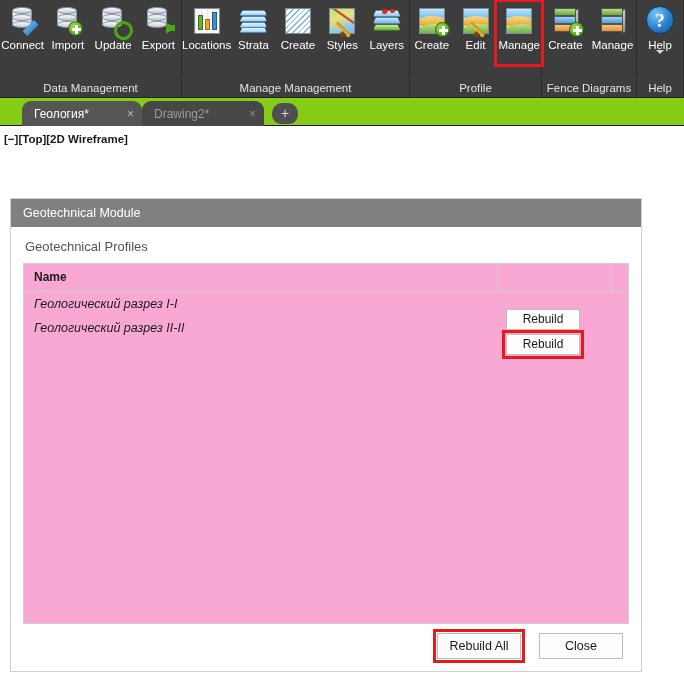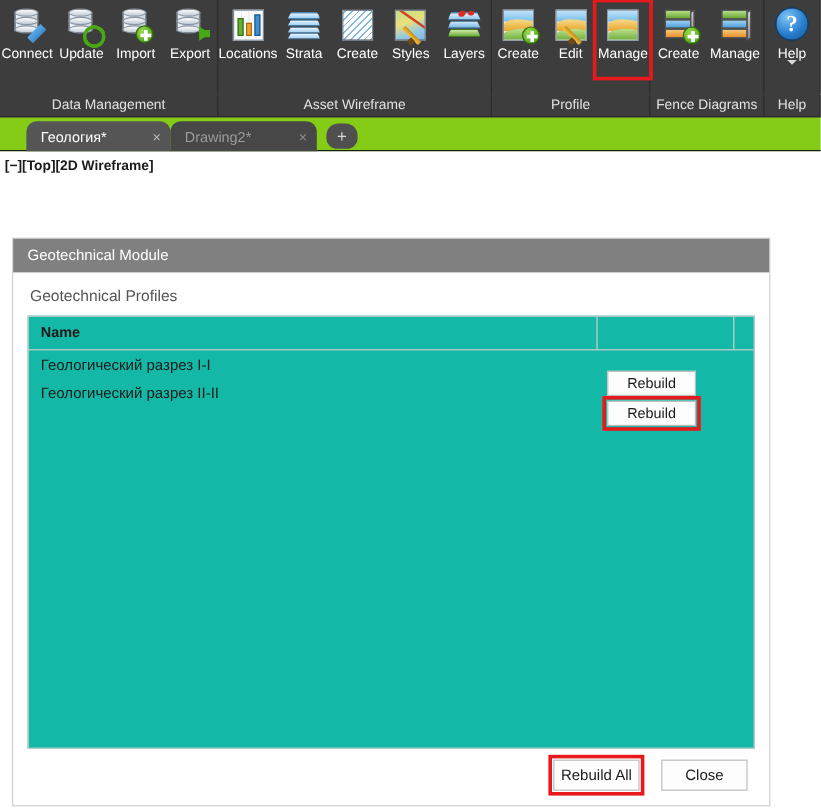--- a/index.html
+++ b/index.html
@@ -181,36 +181,36 @@
   .vp-label { position:absolute; left:4px; top:133px; font-size:11.5px;
               color:#1a1a1a; font-weight:bold; }
 
   
   .dialog { position:absolute; left:10px; top:198px; width:632px; height:474px;
             background:#ffffff; border:1px solid #cfcfcf; }
   .dlg-title { height:28px; background:#808080; color:#ffffff;
                font-size:12.5px; line-height:28px; padding-left:12px; }
   .dlg-section { position:absolute; left:14px; top:40px; font-size:13px; color:#555555; }
   .table-box { position:absolute; left:12px; top:64px; width:606px; height:361px;
-               border:1px solid #cfcfcf; background:#14b8a6; }
+               border:1px solid #cfcfcf; background:#f9a8d4; }
   .thead { display:flex; height:28px; border-bottom:1px solid #cfcfcf; }
   .th { font-size:12px; font-weight:bold; color:#1a1a1a; line-height:27px;
         padding-left:10px; border-right:1px solid #cfcfcf; position:relative; }
   .th.c1 { width:474px; }
   .th.c2 { width:114px; }
   .th.c3 { width:16px; border-right:none; }
   .trow { height:21px; display:flex; align-items:center; position:relative; }
-  .cell-name { width:474px; padding-left:10px; font-size:12.5px; color:#1a1a1a; }
+  .cell-name { width:474px; padding-left:10px; font-size:12.5px; color:#1a1a1a;font-style:italic; }
   .rebuild-wrap { position:absolute; left:482px;margin-top:32px; }
   .rebuild-btn { width:74px; height:21px; background:#fdfdfd; border:1px solid #bdbdbd;
                  font-size:12px; color:#1a1a1a; text-align:center; line-height:19px;
                  cursor:default; }
   .dlg-foot { position:absolute; left:0; right:0; bottom:10px; height:30px;
               display:flex; justify-content:flex-end; align-items:center; padding-right:14px; gap:10px; }
-  .foot-btn { width:72px; height:26px; background:#fdfdfd; border:1px solid #bdbdbd;
+  .foot-btn { width:84px; height:26px; background:#fdfdfd; border:1px solid #bdbdbd;
               font-size:12.5px; color:#1a1a1a; text-align:center; line-height:24px; cursor:default; }
   .rw-hl { padding:4px; outline:3px solid #e8191c; outline-offset:-3px; }
 </style>
 </head>
 <body>
 
 <div class="ribbon">
   <div class="ribbon-groups">
       <div class="rgroup" style="width: 182px;">
         <div style="display: flex; justify-content: center; align-items: flex-start; width: 100%; height: 78px; padding-top: 2px;">
@@ -226,36 +226,36 @@
             </div>
             <span class="lbl">Connect</span>
           </div>
           <div class="rbtn">
             <div class="ico">
               <div class="db">
                 <div class="body"></div>
                 <div class="disc d3"></div>
                 <div class="disc d2"></div>
                 <div class="disc d1"></div>
-                <div class="refresh-g"></div>
-              </div>
-            </div>
-            <span class="lbl">Update</span>
+                <div class="badge plus"></div>
+              </div>
+            </div>
+            <span class="lbl">Import</span>
           </div>
           <div class="rbtn">
             <div class="ico">
               <div class="db">
                 <div class="body"></div>
                 <div class="disc d3"></div>
                 <div class="disc d2"></div>
                 <div class="disc d1"></div>
-                <div class="badge plus"></div>
-              </div>
-            </div>
-            <span class="lbl">Import</span>
+                <div class="refresh-g"></div>
+              </div>
+            </div>
+            <span class="lbl">Update</span>
           </div>
           <div class="rbtn">
             <div class="ico">
               <div class="db">
                 <div class="body"></div>
                 <div class="disc d3"></div>
                 <div class="disc d2"></div>
                 <div class="disc d1"></div>
                 <div class="arrow-g"></div>
               </div>
@@ -389,21 +389,21 @@
               <div class="help-circle">?</div>
             </div>
             <span class="lbl">Help</span>
             <div class="help-caret"></div>
           </div>
         </div>
       </div>
     </div>
   <div>
       <div class="rgroup-label" style="left: 0px; width: 182px;">Data Management</div>
-      <div class="rgroup-label" style="left: 182px; width: 228px;">Asset Wireframe</div>
+      <div class="rgroup-label" style="left: 182px; width: 228px;">Manage Management</div>
       <div class="rgroup-label" style="left: 410px; width: 132px;">Profile</div>
       <div class="rgroup-label" style="left: 542px; width: 95px;">Fence Diagrams</div>
       <div class="rgroup-label" style="left: 637px; width: 47px;">Help</div>
     </div>
 </div>
 
 <div class="tabbar">
   <div>
       <div class="tab active" style="left: 22px; width: 120px;">
         <span style="flex: 1 1 0%;">Геология*</span>

